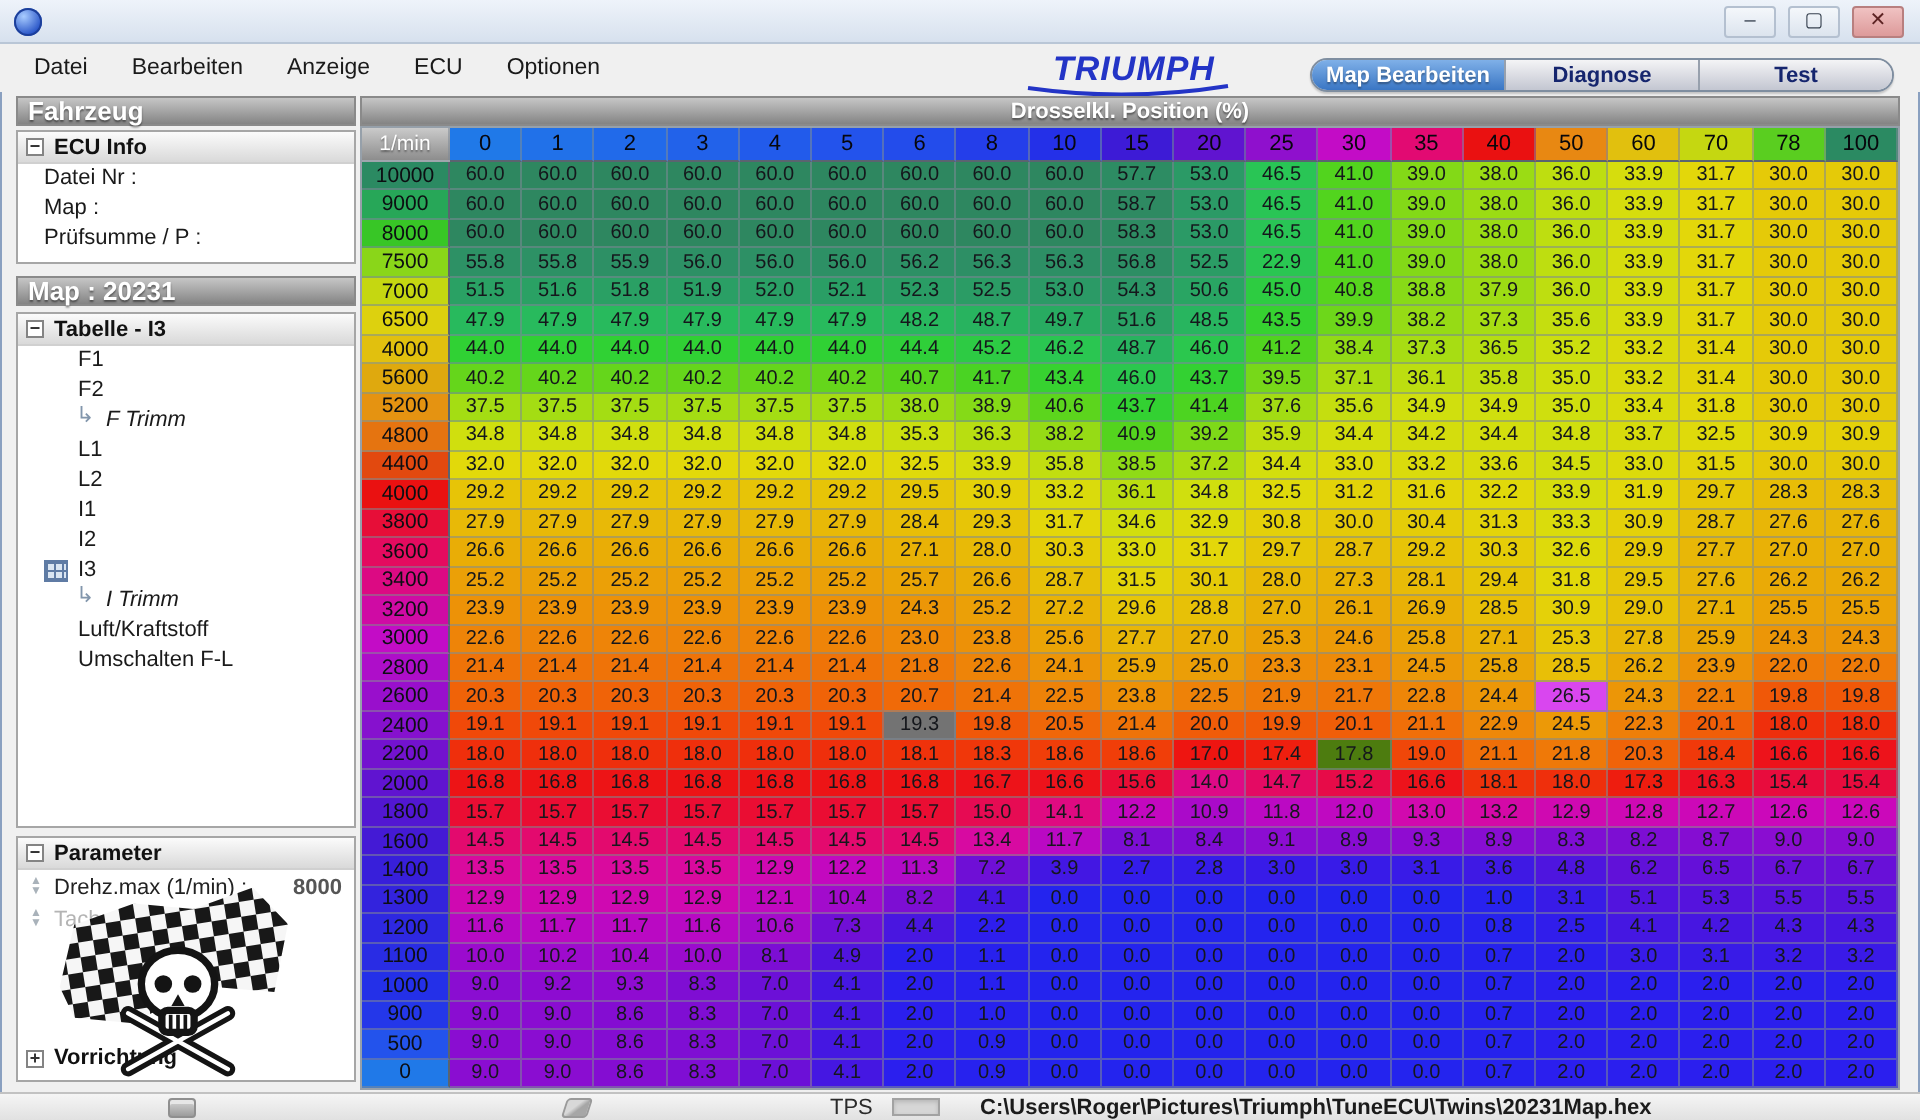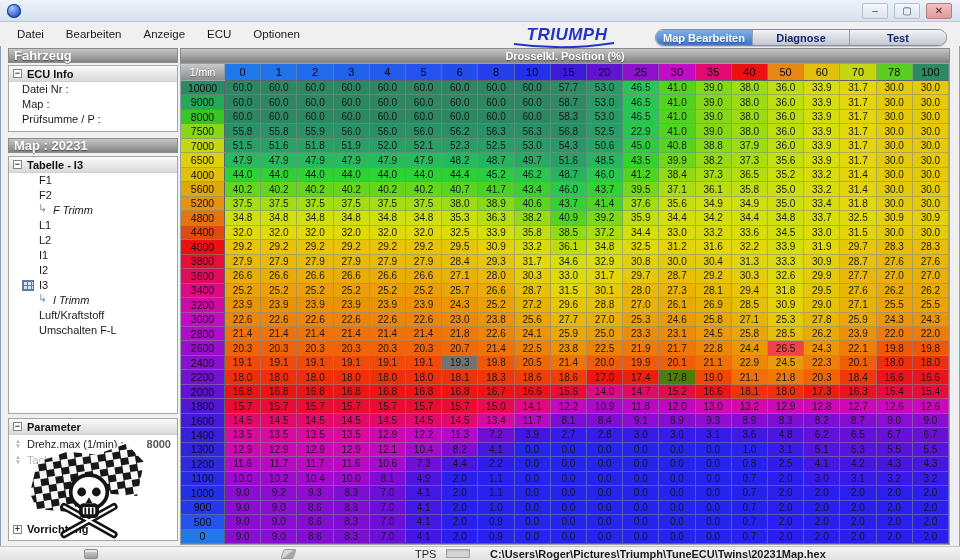--- a/index.html
+++ b/index.html
@@ -624,21 +624,21 @@
     <div class="gcell val" style="background: rgb(240, 99, 8);">20.3</div>
     <div class="gcell val" style="background: rgb(240, 106, 8);">20.7</div>
     <div class="gcell val" style="background: rgb(239, 115, 8);">21.4</div>
     <div class="gcell val" style="background: rgb(238, 130, 8);">22.5</div>
     <div class="gcell val" style="background: rgb(237, 145, 7);">23.8</div>
     <div class="gcell val" style="background: rgb(238, 130, 8);">22.5</div>
     <div class="gcell val" style="background: rgb(239, 122, 8);">21.9</div>
     <div class="gcell val" style="background: rgb(239, 119, 8);">21.7</div>
     <div class="gcell val" style="background: rgb(238, 134, 8);">22.8</div>
     <div class="gcell val" style="background: rgb(236, 151, 7);">24.4</div>
-    <div class="gcell val" style="background: #ef4444;">26.5</div>
+    <div class="gcell val" style="background: #d946ef;">26.5</div>
     <div class="gcell val" style="background: rgb(236, 150, 7);">24.3</div>
     <div class="gcell val" style="background: rgb(239, 125, 8);">22.1</div>
     <div class="gcell val" style="background: rgb(240, 88, 8);">19.8</div>
     <div class="gcell val" style="background: rgb(240, 88, 8);">19.8</div>
     <div class="gcell rowhdr" style="background: rgb(134, 17, 206);">2400</div>
     <div class="gcell val" style="background: rgb(240, 73, 9);">19.1</div>
     <div class="gcell val" style="background: rgb(240, 73, 9);">19.1</div>
     <div class="gcell val" style="background: rgb(240, 73, 9);">19.1</div>
     <div class="gcell val" style="background: rgb(240, 73, 9);">19.1</div>
     <div class="gcell val" style="background: rgb(240, 73, 9);">19.1</div>

